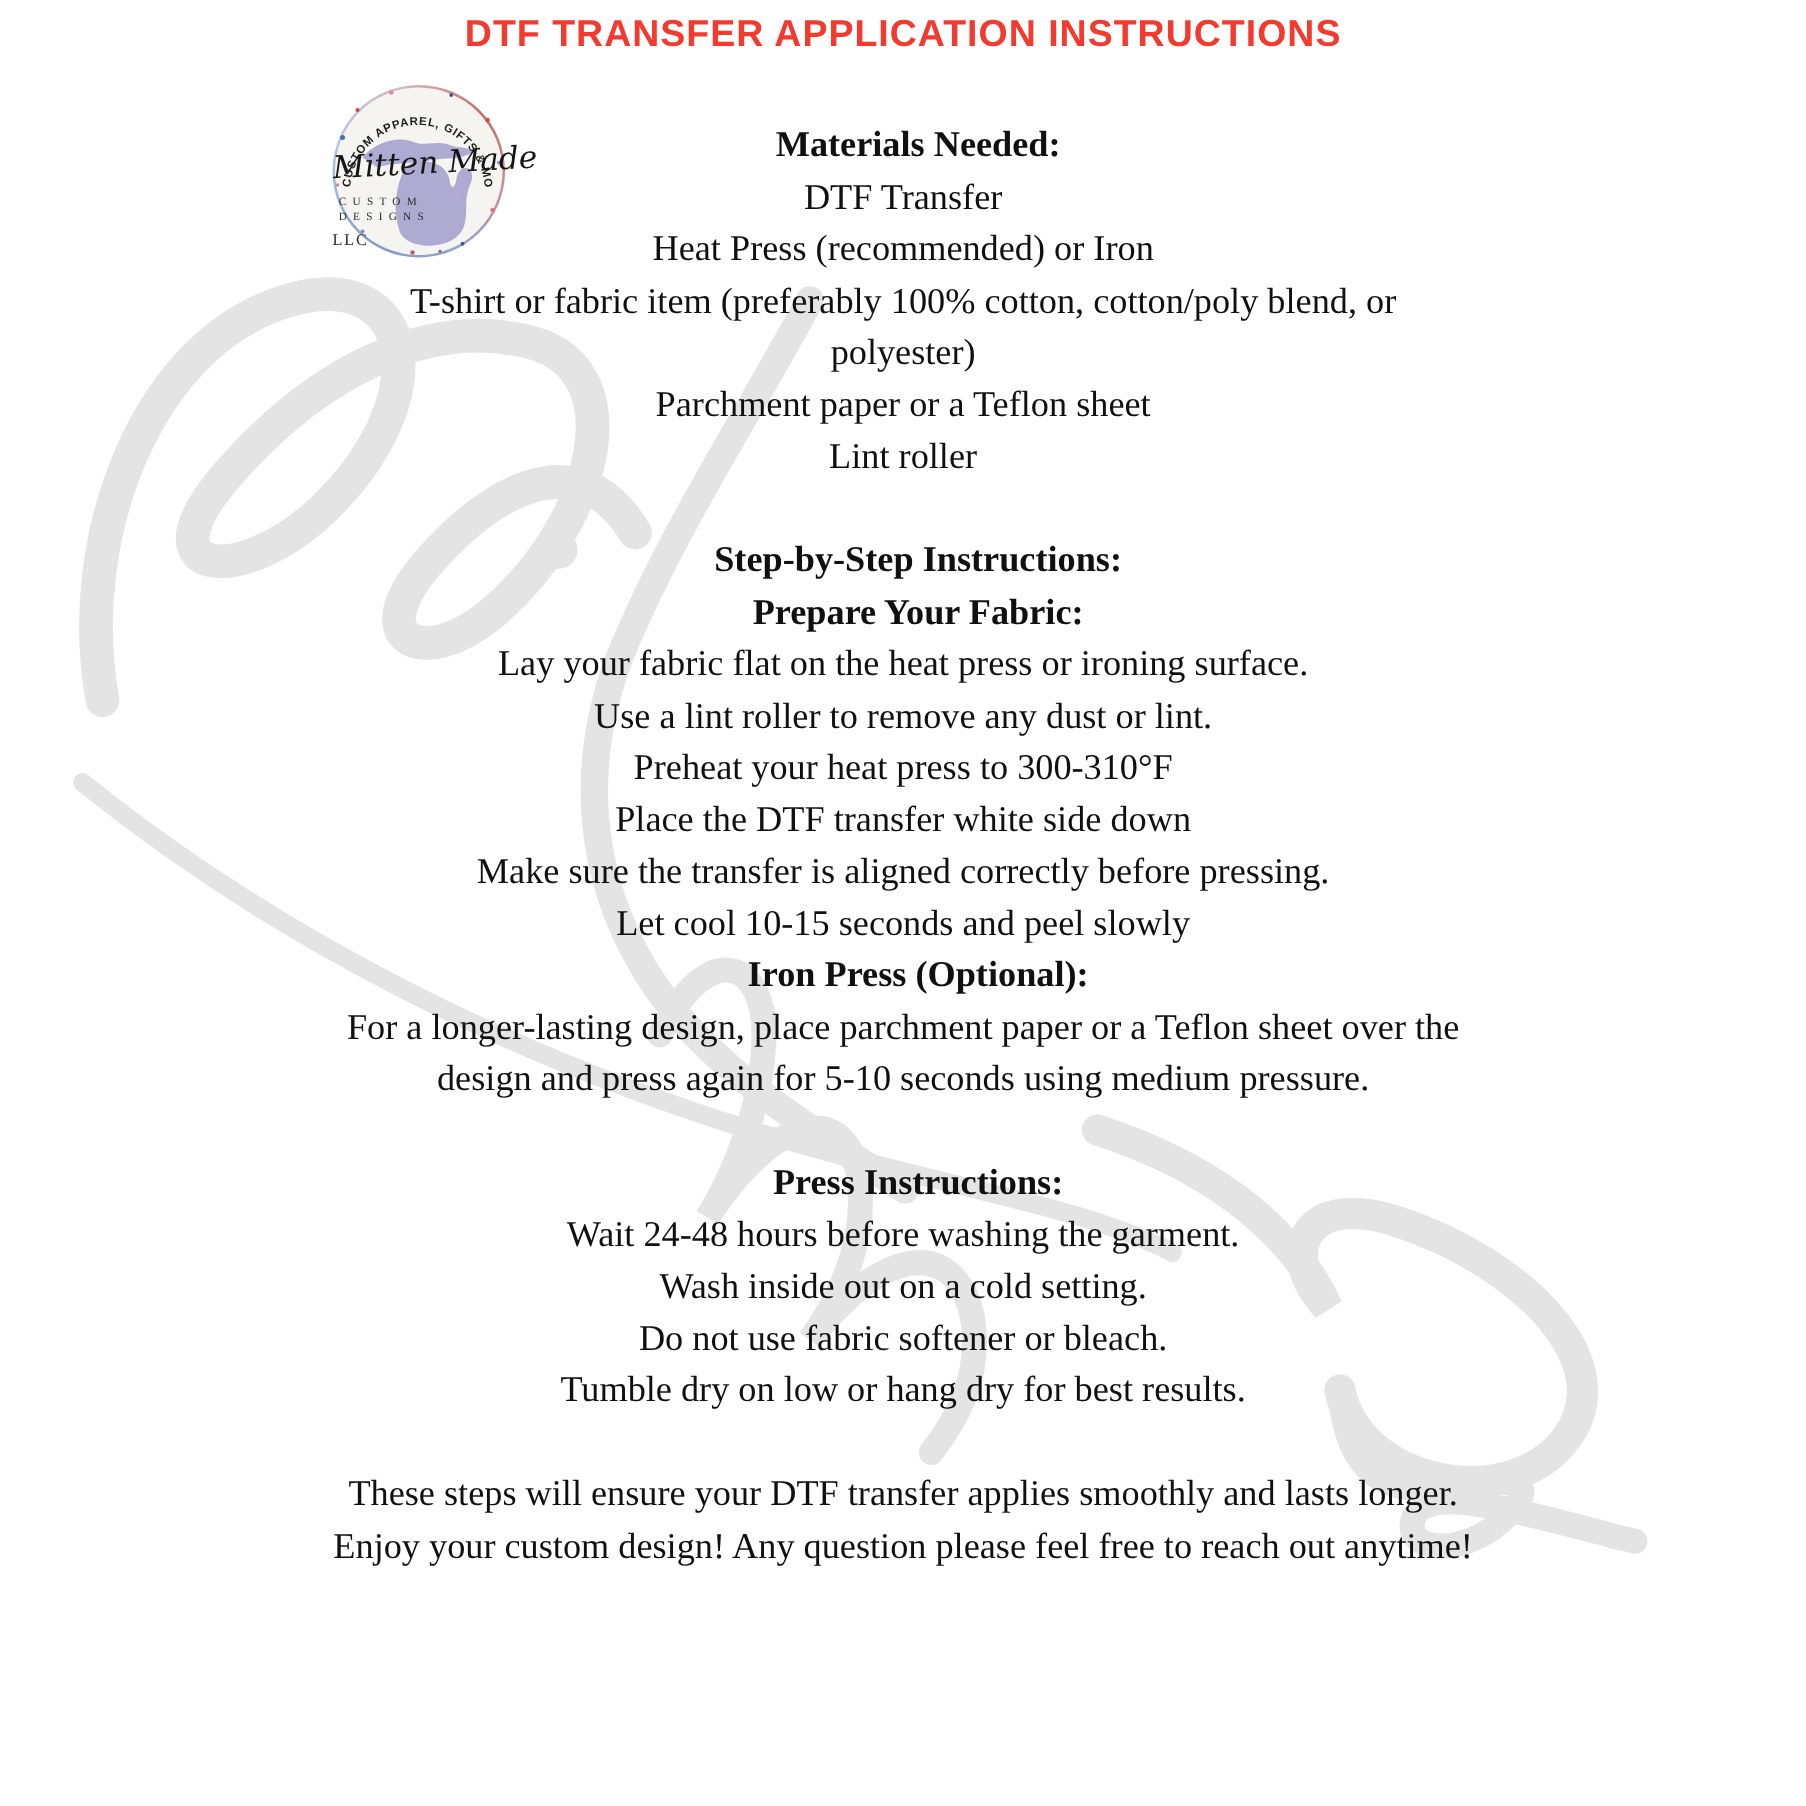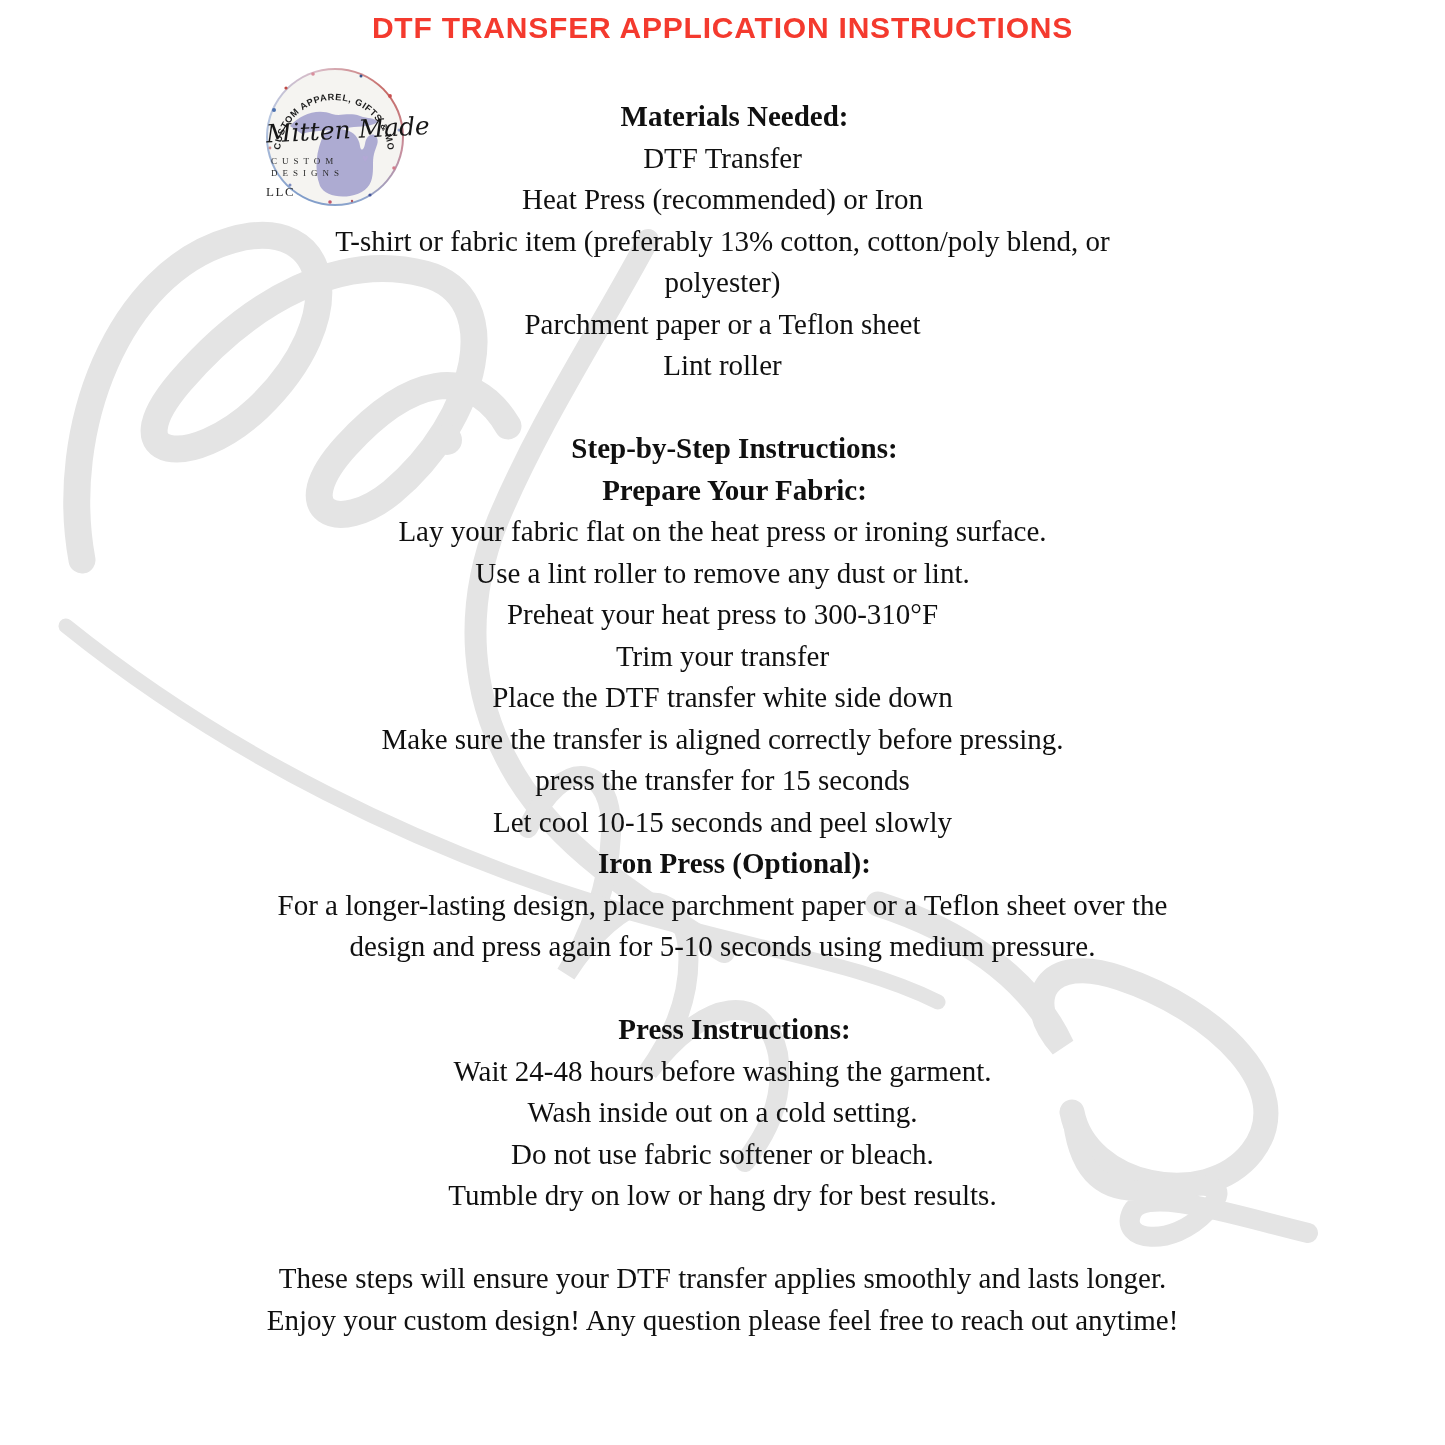--- a/index.html
+++ b/index.html
@@ -143,34 +143,32 @@
   <div class="sub1">CUSTOM</div>
   <div class="heart">♥</div>
   <div class="sub2">DESIGNS</div>
   <div class="sub3">LLC</div>
 </div>
 
 <div class="doc-body">
     <div class="line bold">Materials Needed:</div>
     <div class="line">DTF Transfer</div>
     <div class="line">Heat Press (recommended) or Iron</div>
-    <div class="line">T-shirt or fabric item (preferably 13% cotton, cotton/poly blend, or</div>
+    <div class="line">T-shirt or fabric item (preferably 100% cotton, cotton/poly blend, or</div>
     <div class="line">polyester)</div>
     <div class="line">Parchment paper or a Teflon sheet</div>
     <div class="line">Lint roller</div>
     <div class="line blank">&nbsp;</div>
     <div class="line bold">Step-by-Step Instructions:</div>
     <div class="line bold">Prepare Your Fabric:</div>
     <div class="line">Lay your fabric flat on the heat press or ironing surface.</div>
     <div class="line">Use a lint roller to remove any dust or lint.</div>
     <div class="line">Preheat your heat press to 300-310°F</div>
-    <div class="line">Trim your transfer</div>
     <div class="line">Place the DTF transfer white side down</div>
     <div class="line">Make sure the transfer is aligned correctly before pressing.</div>
-    <div class="line">press the transfer for 15 seconds</div>
     <div class="line">Let cool 10-15 seconds and peel slowly</div>
     <div class="line bold">Iron Press (Optional):</div>
     <div class="line">For a longer-lasting design, place parchment paper or a Teflon sheet over the</div>
     <div class="line">design and press again for 5-10 seconds using medium pressure.</div>
     <div class="line blank">&nbsp;</div>
     <div class="line bold">Press Instructions:</div>
     <div class="line">Wait 24-48 hours before washing the garment.</div>
     <div class="line">Wash inside out on a cold setting.</div>
     <div class="line">Do not use fabric softener or bleach.</div>
     <div class="line">Tumble dry on low or hang dry for best results.</div>

